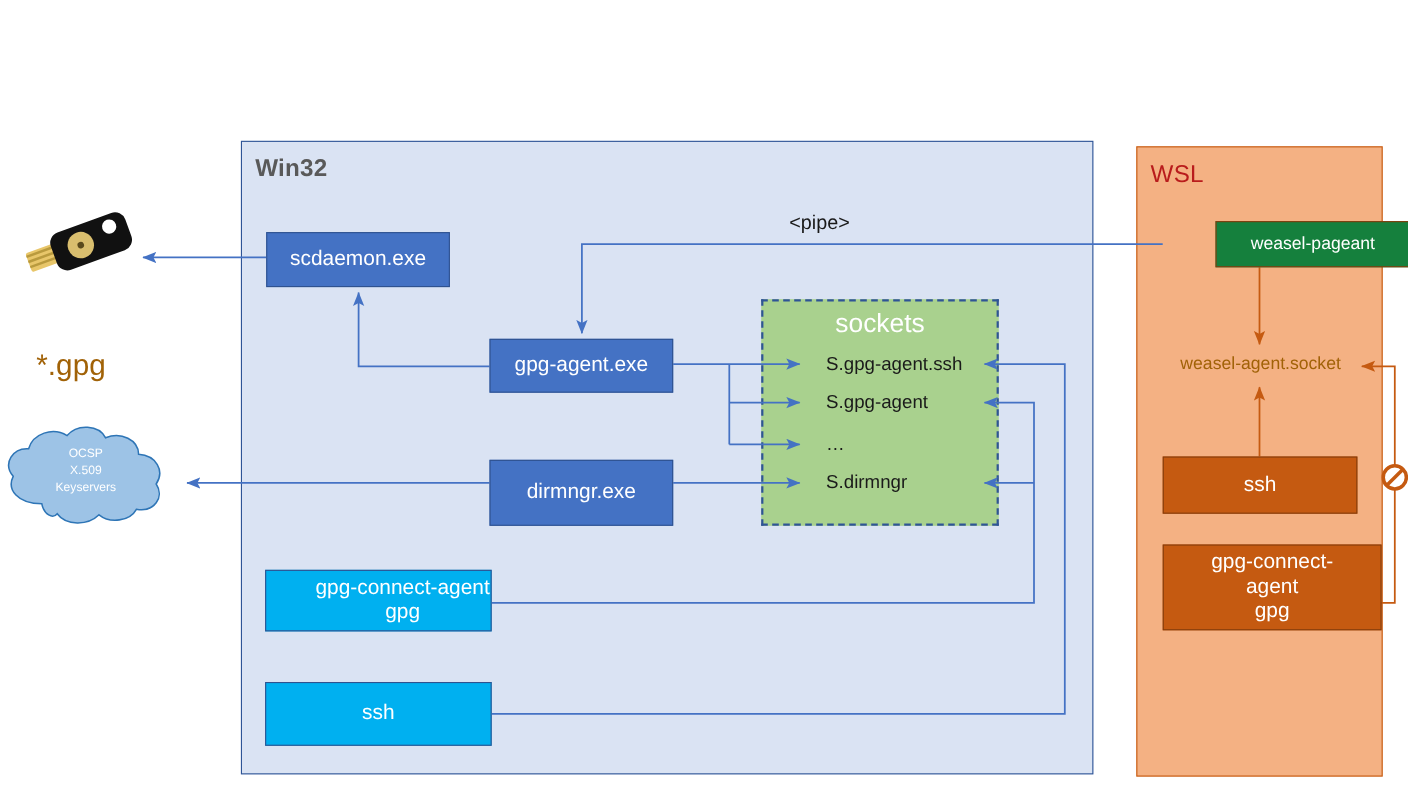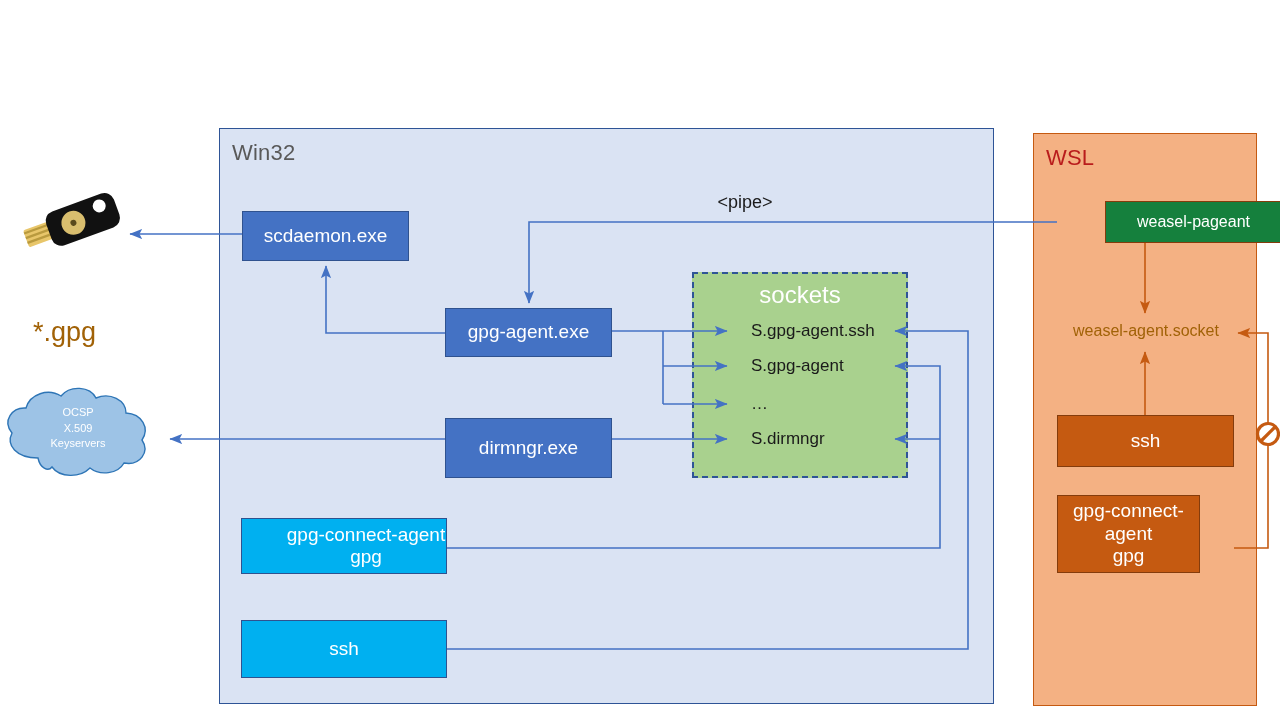--- a/index.html
+++ b/index.html
@@ -7,40 +7,40 @@
     width:1280px;height:720px;background:#ffffff;
     font-family:"Liberation Sans", sans-serif;
     overflow:hidden;position:relative;
   }
   #stage{position:absolute;left:0;top:0;width:1280px;height:720px;}
 
   .panel{position:absolute;box-sizing:border-box;}
   .panel-title{position:absolute;font-size:22px;letter-spacing:.2px;}
 
   #win32-panel{left:219px;top:128px;width:775px;height:576px;background:#DAE3F3;border:1.5px solid #2E5496;}
-  #win32-title{left:232px;top:140px;color:#595959;}
+  #win32-title{left:232px;top:140px;color:#595959;font-weight:bold;}
   #wsl-panel{left:1033px;top:133px;width:224px;height:573px;background:#F4B183;border:1.5px solid #C55A11;}
   #wsl-title{left:1046px;top:145px;color:#b91c1c;}
 
   .box{position:absolute;box-sizing:border-box;display:flex;align-items:center;
        justify-content:center;text-align:center;color:#ffffff;line-height:1.18;}
   .box-blue{background:#4472C4;border:1px solid #2F528F;font-size:19px;}
   .box-cyan{background:#00B0F0;border:1px solid #2F528F;font-size:19px;}
   .box-brown-dark{background:#15803d;border:1px solid #843C0C;font-size:16px;margin-left:48px;}
   .box-orange{background:#C55A11;border:1px solid #843C0C;font-size:19px;}
 
   #scdaemon{left:242px;top:211px;width:167px;height:50px;}
   #gpgagent{left:445px;top:308px;width:167px;height:49px;}
   #dirmngr{left:445px;top:418px;width:167px;height:60px;}
   #gca-win{left:241px;top:518px;width:206px;height:56px;padding-left:44px;}
   #ssh-win{left:241px;top:620px;width:206px;height:58px;}
 
   #weasel-pageant{left:1057px;top:201px;width:177px;height:42px;}
   #ssh-wsl{left:1057px;top:415px;width:177px;height:52px;}
-  #gca-wsl{left:1057px;top:495px;width:143px;height:78px;}
+  #gca-wsl{left:1057px;top:495px;width:199px;height:78px;}
 
   #sockets-box{position:absolute;left:692px;top:272px;width:216px;height:206px;
     background:#A9D18E;border:2px dashed #2F5496;box-sizing:border-box;}
   #sockets-title{position:absolute;left:692px;top:281px;width:216px;text-align:center;
     color:#ffffff;font-size:24px;}
   .socket-label{position:absolute;color:#1a1a1a;font-size:17px;white-space:nowrap;margin-left:10px;}
   #sock-0{left:741px;top:321px;}
   #sock-1{left:741px;top:356px;}
   #sock-2{left:741px;top:394px;}
   #sock-3{left:741px;top:429px;}

